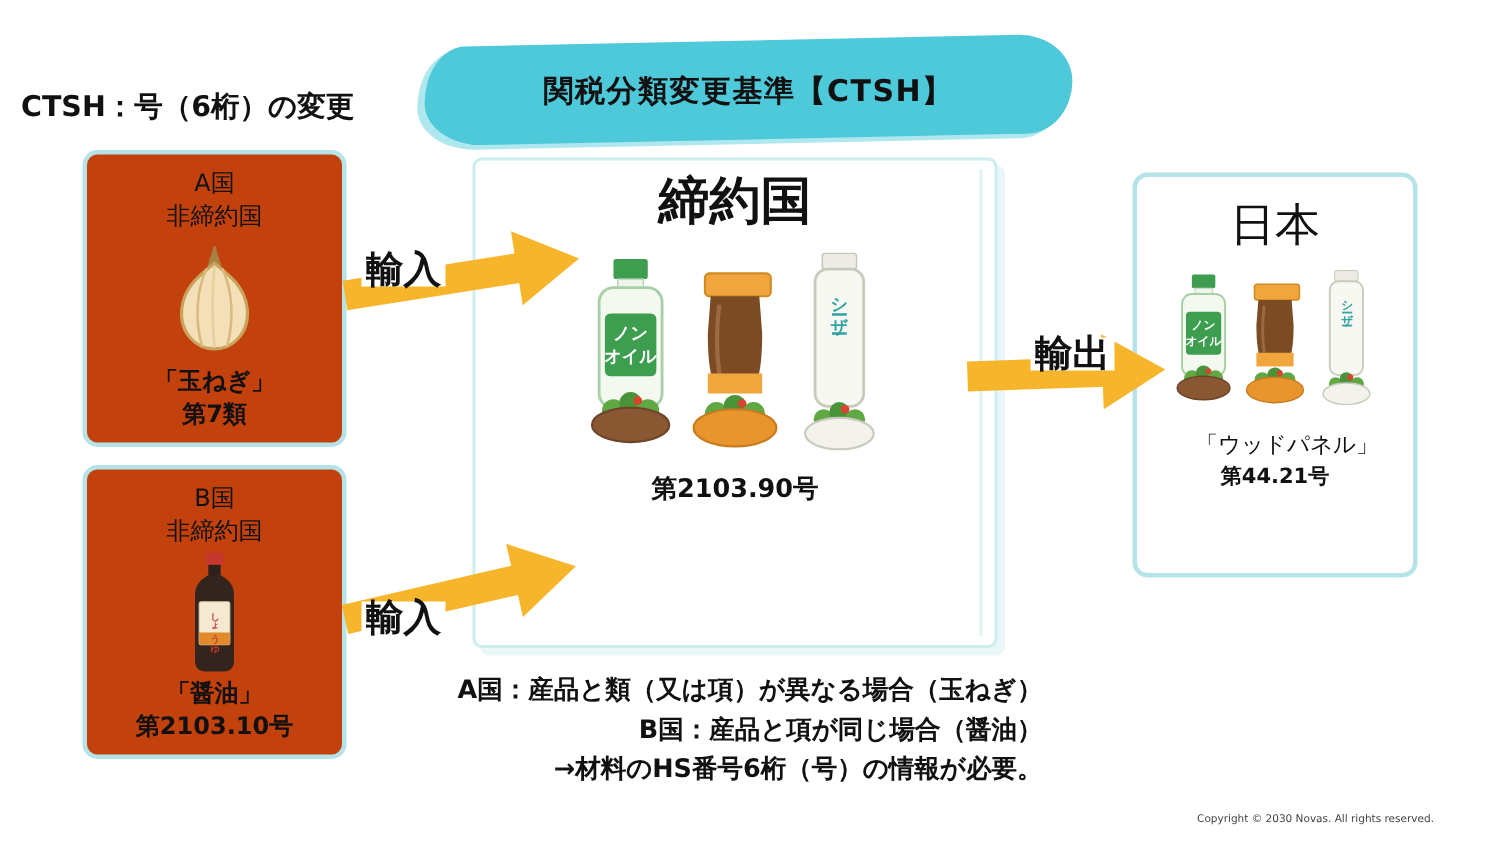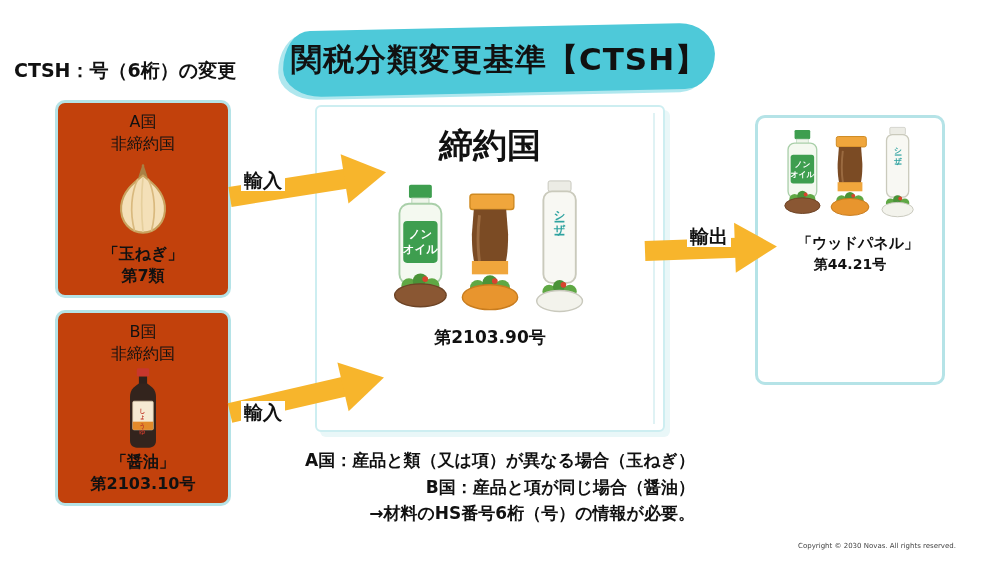--- a/index.html
+++ b/index.html
@@ -13,21 +13,21 @@
   .criterion { position:absolute; left:14px; top:58px; font-size:19px; font-weight:bold; }
   .banner { position:absolute; left:283px; top:27px; width:432px; height:66px; }
   .banner-bg {
     position:absolute; inset:0; background:var(--highlight-teal,#4ec9d9);
     border-radius:36px 46px 40px 50px / 50px 40px 46px 36px;
     transform:rotate(-1.2deg);
     box-shadow:-5px 3px 0 rgba(78,201,217,.45);
   }
   .banner-text {
     position:absolute; inset:0; display:flex; align-items:center; justify-content:center;
-    font-size:31px; font-weight:bold; letter-spacing:1px;
+    font-size:20px; font-weight:bold; letter-spacing:1px;
   }
 
   
   .box {
     position:absolute; width:176px; background:#c2410c;
     border:3px solid var(--box-border,#b5e3e7); border-radius:10px;
     display:flex; flex-direction:column; align-items:center; padding:8px 6px; text-align:center;
   }
   .box-a { left:55px; top:100px; min-height:196px; }
   .box-b { left:55px; top:310px; min-height:193px; }
@@ -36,52 +36,52 @@
   .onion-svg { width:84px; height:84px; margin:2px 0; }
   .soy-svg { width:50px; height:82px; margin:2px 0; }
 
   
   .member-box {
     position:absolute; left:315px; top:105px; width:350px; height:327px; background:#fff;
     border:2px solid #cdeef1; border-radius:6px; box-shadow:5px 5px 0 #e9f7f8;
     display:flex; flex-direction:column; align-items:center; text-align:center;
   }
   .page-edge { position:absolute; right:8px; top:6px; bottom:6px; width:2px; background:#dff2f4; }
-  .member-title { font-size:34px; font-weight:bold; margin-top:16px; }
+  .member-title { font-size:34px; font-weight:bold; margin-top:4px; }
   .bottles-lg { width:220px; height:143px; margin-top:10px; }
   .member-product { font-size:18px; font-weight:bold; margin-top:16px; }
   .member-code { font-size:17px; font-weight:bold; margin-top:4px; }
 
   
   .japan-box {
     position:absolute; left:755px; top:115px; width:190px; height:270px; background:#fff;
     border:3px solid var(--box-border,#b5e3e7); border-radius:10px;
     display:flex; flex-direction:column; align-items:center; text-align:center;
   }
   .japan-title { font-size:30px; font-weight:normal; margin-top:12px; }
   .bottles-sm { width:150px; height:98px; margin-top:8px; }
-  .japan-product { font-size:15px; font-weight:bold; margin-top:10px;margin-left:16px; }
+  .japan-product { font-size:15px; font-weight:normal; margin-top:10px;margin-left:16px; }
   .japan-code { font-size:14px; font-weight:bold; margin-top:3px; }
 
   
   .arrow { position:absolute; width:160px; height:50px; transform-origin:left center; }
   .arrow .shaft { position:absolute; left:0; top:15px; width:118px; height:20px; background:var(--arrow-yellow,#f7b52c); }
   .arrow .head {
     position:absolute; left:116px; top:0; width:0; height:0;
     border-top:25px solid transparent; border-bottom:25px solid transparent;
     border-left:42px solid var(--arrow-yellow,#f7b52c);
   }
   .arrow-1 { left:230px; top:172px; transform:rotate(-9deg); }
   .arrow-2 { left:230px; top:388px; transform:rotate(-13deg); }
   .arrow-3 { left:645px; top:226px; width:134px; transform:rotate(-2deg); }
   .arrow-3 .shaft { width:92px; }
   .arrow-3 .head { left:90px; }
 
   .arrow-label {
-    position:absolute; font-size:19px; font-weight:bold; background:#fff; padding:0 3px; line-height:22px;
+    position:absolute; font-size:25px; font-weight:bold; background:#fff; padding:0 3px; line-height:22px;
   }
   .label-a { left:241px; top:169px; }
   .label-b { left:241px; top:401px; }
   .label-export { left:687px; top:225px; }
 
   
   .notes { position:absolute; left:305px; top:447px;text-align:right; }
   .note-line { font-size:17px; font-weight:bold; line-height:26.5px; white-space:nowrap; }
   .indent { padding-left:40px; }
 
@@ -186,20 +186,21 @@
   <div class="member-box">
     <div class="page-edge"></div>
     <div class="member-title">締約国</div>
     <svg class="bottles-lg" viewBox="0 0 230 150">
         <use href="#sym-bottles" xlink:href="#sym-bottles"></use>
       </svg>
     <div class="member-code">第2103.90号</div>
   </div>
 
   <div class="japan-box">
+    <div class="japan-title">日本</div>
     <svg class="bottles-sm" viewBox="0 0 230 150">
         <use href="#sym-bottles" xlink:href="#sym-bottles"></use>
       </svg>
     <div class="japan-product">「ウッドパネル」</div>
     <div class="japan-code">第44.21号</div>
   </div>
 
   <div class="arrow arrow-1">
     <div class="shaft"></div>
     <div class="head"></div>

